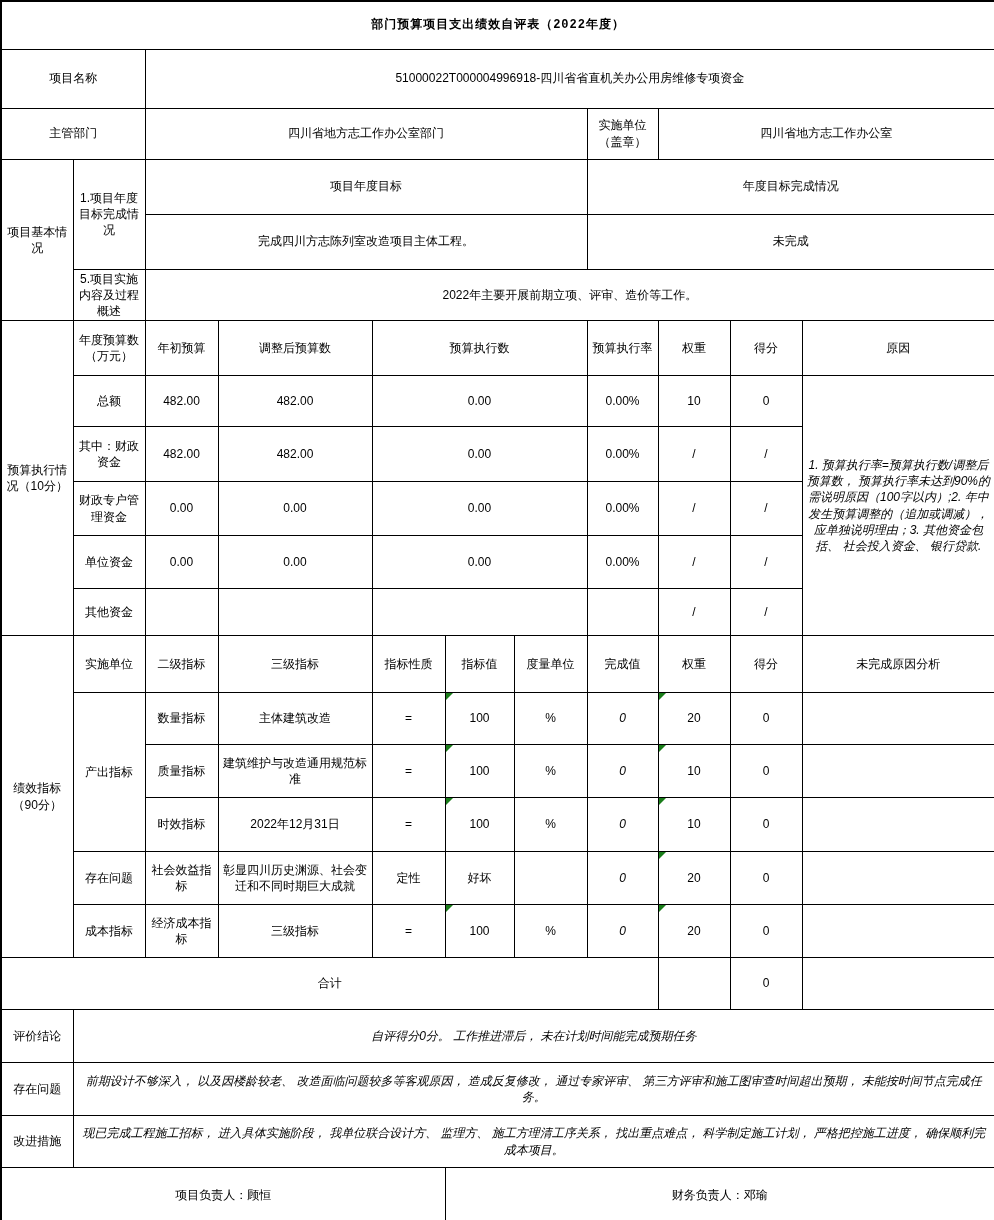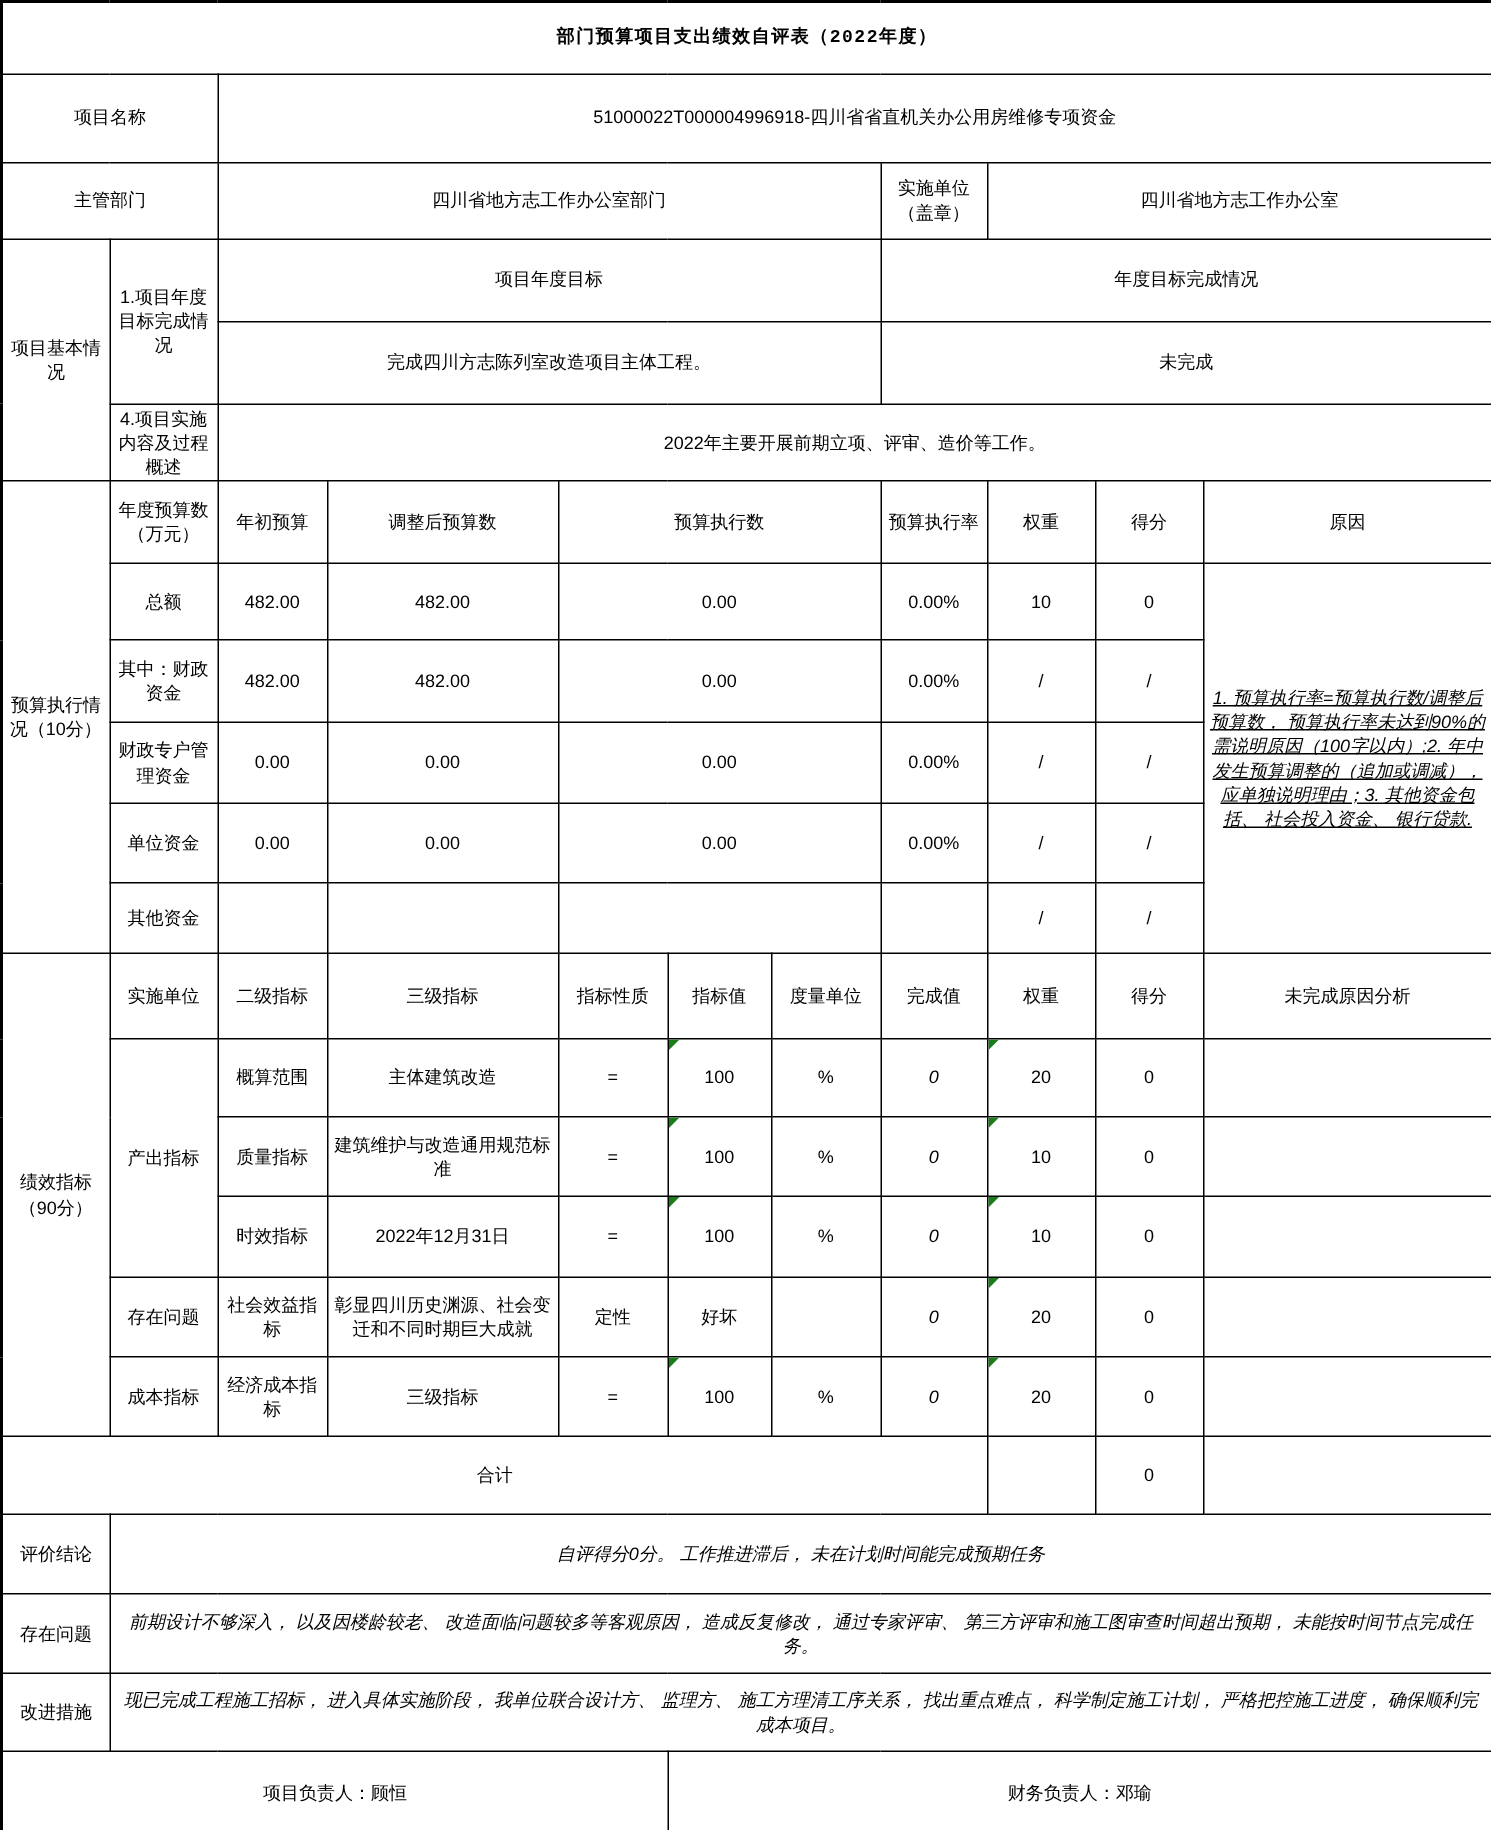--- a/index.html
+++ b/index.html
@@ -14,21 +14,20 @@
     vertical-align:middle;text-align:center;overflow:hidden;word-break:break-all;
   }
   .title-cell{font-size:19px;font-weight:bold;letter-spacing:1px;font-family:Liberation Mono, monospace;}
   .left{text-align:left;}
   .right{text-align:right;padding-right:6px;}
   .pre{white-space:pre-line;}
   .italic{font-style:italic;}
   .note{
     font-style:italic;font-size:11.5px;text-align:left;line-height:1.62;
     padding:2px 6px;
-    text-decoration:underline;
   }
   .flag{position:relative;}
   .tri{
     position:absolute;top:0;left:0;width:0;height:0;
     border-top:7px solid #1a7d1a;border-right:7px solid transparent;
   }
   .thick-top td{border-top:2px solid #000;}
 </style>
 </head>
 <body>
@@ -72,21 +71,21 @@
 况</td>
     <td rowspan="2" class="left">1.项目年度目标完成情况</td>
     <td colspan="5">项目年度目标</td>
     <td colspan="4">年度目标完成情况</td>
   </tr>
   <tr style="height:55px">
     <td colspan="5" class="left">完成四川方志陈列室改造项目主体工程。</td>
     <td colspan="4" class="left">未完成</td>
   </tr>
   <tr style="height:50px">
-    <td class="left">4.项目实施内容及过程概述</td>
+    <td class="left">5.项目实施内容及过程概述</td>
     <td colspan="9" class="left">2022年主要开展前期立项、评审、造价等工作。</td>
   </tr>
 
   <tr style="height:55px">
     <td rowspan="6" class="left pre">预算执行情
 况（10分）</td>
     <td class="pre">年度预算数
 （万元）</td>
     <td>年初预算</td>
     <td>调整后预算数</td>
@@ -158,21 +157,21 @@
     <td>指标值</td>
     <td>度量单位</td>
     <td>完成值</td>
     <td>权重</td>
     <td>得分</td>
     <td>未完成原因分析</td>
   </tr>
 
   <tr style="height:52px">
     <td rowspan="3">产出指标</td>
-    <td>概算范围</td>
+    <td>数量指标</td>
     <td>主体建筑改造</td>
     <td>=</td>
     <td class="flag"><span class="tri"></span><span>100</span></td>
     <td>%</td>
     <td class="italic">0</td>
     <td class="flag"><span class="tri"></span><span>20</span></td>
     <td>0</td>
     <td></td>
   </tr>
 

